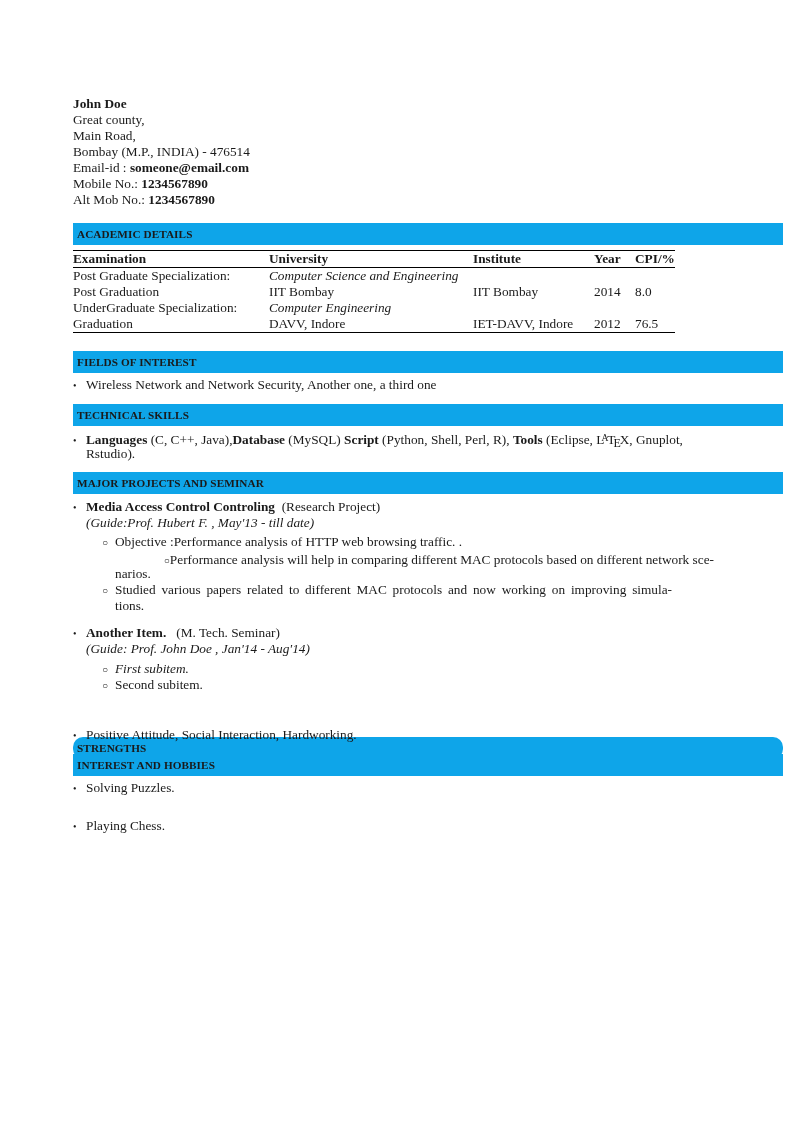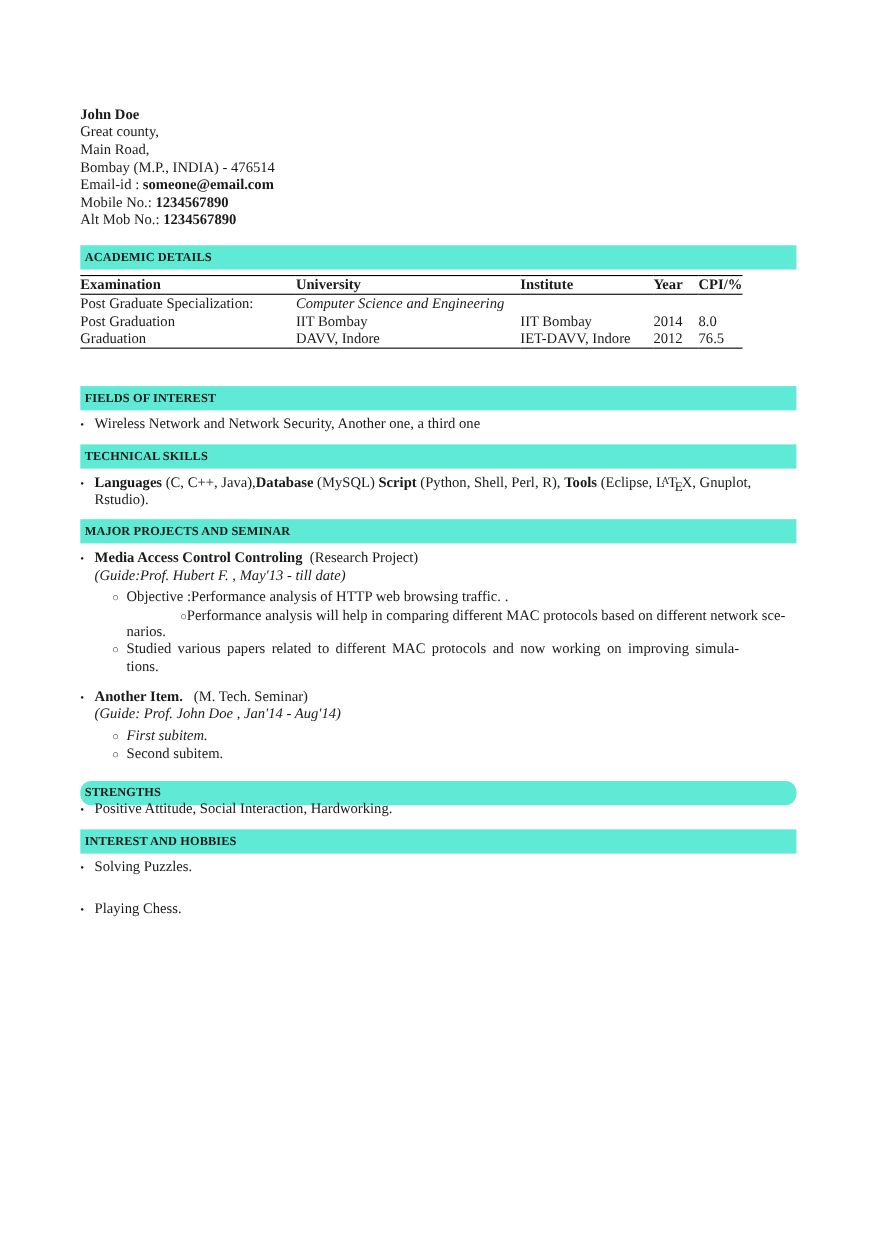--- a/index.html
+++ b/index.html
@@ -6,22 +6,22 @@
     body {
       width: 794px; height: 1123px; position: relative; overflow: hidden;
       font-family: "DejaVu Serif", "Liberation Serif", serif;
       color: #1a1a1a;
     }
     .page { position: absolute; left: 73px; top: 96px; width: 651px; font-family: "Liberation Serif", serif; font-size: 13.3px; line-height: 16px; }
     .header-block div { height: 16px; white-space: nowrap; }
     .b { font-weight: bold; }
     .i { font-style: italic; }
     .section-bar {
-      position: absolute; left: 0; width: 651px; height: 22px;
-      background: #5eead4; box-sizing: border-box; padding-left: 4px;
+      position: absolute; left: 0; width: 710px; height: 22px;
+      background: #0ea5e9; box-sizing: border-box; padding-left: 4px;
       font-weight: bold; font-size: 11.2px; line-height: 23px; letter-spacing: 0.1px;
     }
     .abs { position: absolute; left: 0; }
     table.acad {
       position: absolute; left: 0; top: 154px; border-collapse: collapse;
       font-size: 13.3px; line-height: 16px;
     }
     table.acad th, table.acad td { padding: 0; text-align: left; white-space: nowrap; vertical-align: top; }
     table.acad thead tr { border-top: 1.2px solid #000; border-bottom: 0.8px solid #000; }
     table.acad tbody tr:last-child { border-bottom: 1.2px solid #000; }
@@ -68,20 +68,27 @@
         <td></td>
       </tr>
       <tr>
         <td>Post Graduation</td>
         <td>IIT Bombay</td>
         <td>IIT Bombay</td>
         <td>2014</td>
         <td>8.0</td>
       </tr>
       <tr>
+        <td>UnderGraduate Specialization:</td>
+        <td class="i">Computer Engineering</td>
+        <td></td>
+        <td></td>
+        <td></td>
+      </tr>
+      <tr>
         <td>Graduation</td>
         <td>DAVV, Indore</td>
         <td>IET-DAVV, Indore</td>
         <td>2012</td>
         <td>76.5</td>
       </tr>
     </tbody>
   </table>
 
   <div class="section-bar" style="top:255px;">FIELDS OF INTEREST</div>
@@ -107,21 +114,21 @@
   <div class="sub" style="top:486px;"><span class="circ">○</span><span style="word-spacing:2.5px">Studied various papers related to different MAC protocols and now working on improving simula-</span></div>
   <div class="sub" style="top:502px;left:42px;">tions.</div>
 
   <div class="bullet-line" style="top:529px;">
     <span class="bullet">•</span><span class="b">Another Item.</span><span style="white-space:pre">   (M. Tech. Seminar)</span>
   </div>
   <div class="abs i" style="top:545px;left:13px;">(Guide: Prof. John Doe , Jan'14 - Aug'14)</div>
   <div class="sub" style="top:565px;font-style:italic;"><span class="circ">○</span><span>First subitem.</span></div>
   <div class="sub" style="top:581px;"><span class="circ">○</span><span>Second subitem.</span></div>
 
-  <div class="section-bar" style="top:614px;border-radius:10px;">STRENGTHS</div>
+  <div class="section-bar" style="top:641px;border-radius:10px;">STRENGTHS</div>
   <div class="bullet-line" style="top:631px;">
     <span class="bullet">•</span><span>Positive Attitude, Social Interaction, Hardworking.</span>
   </div>
 
   <div class="section-bar" style="top:658px;">INTEREST AND HOBBIES</div>
   <div class="bullet-line" style="top:684px;">
     <span class="bullet">•</span><span>Solving Puzzles.</span>
   </div>
   <div class="bullet-line" style="top:710px;margin-top:12px;">
     <span class="bullet">•</span><span>Playing Chess.</span>

